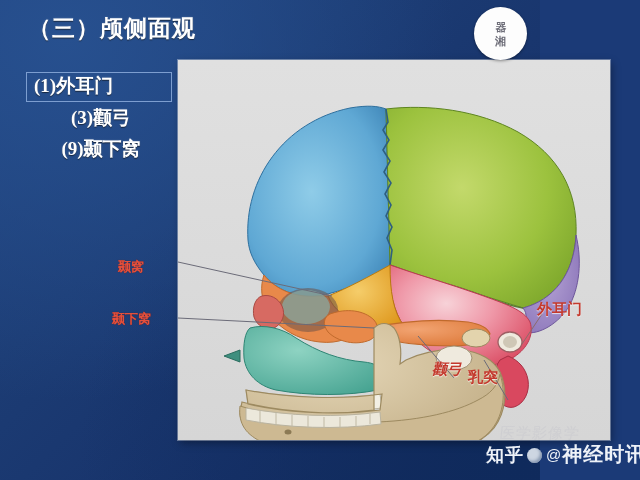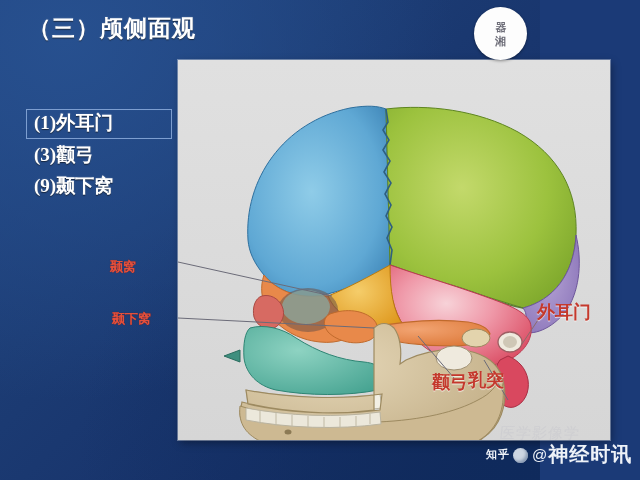--- a/index.html
+++ b/index.html
@@ -30,42 +30,41 @@
   .bullet{
     font-size:19px;font-weight:bold;color:#ffffff;
     padding:3px 4px 4px 7px;
     text-shadow:0 1px 1px rgba(0,0,0,.6), 0 0 2px rgba(255,255,255,.22);
     white-space:nowrap;line-height:1.08;
   }
   .bullet.boxed{
     border:1px solid #7d9ed0;
     box-shadow:inset 0 0 0 1px rgba(40,80,140,.35);
     margin-bottom:-1px;
-    margin-top:37px;
-  }
-  .bullet.plain{padding-left:8px;margin-top:4px;}
+  }
+  .bullet.plain{padding-left:8px;margin-top:4px;text-align:center;}
 
   
   .redlabel{
     position:absolute;font-size:13px;font-weight:bold;
     color:#e4503c;white-space:nowrap;letter-spacing:0px;
     text-shadow:0 0 1px rgba(120,20,10,.8);
   }
-  #lbl-wowo{left:110px;top:258px;}
+  #lbl-wowo{left:118px;top:258px;}
   #lbl-xiawo{left:112px;top:310px;}
 
   
   .redlabel-img{
-    position:absolute;font-size:18px;font-weight:bold;
+    position:absolute;font-size:15px;font-weight:bold;
     color:#c4392d;white-space:nowrap;
     text-shadow:0 1px 1px rgba(255,255,255,.75);
   }
   #lbl-waiermen{left:537px;top:300px;}
   #lbl-rutu{left:468px;top:344px;margin-top:24px;}
-  #lbl-quangong{left:432px;top:370px;}
+  #lbl-quangong{left:432px;top:360px;font-style:italic;}
 
   
   #pic{
     position:absolute;left:178px;top:60px;width:432px;height:380px;
     background:#dcdcdc;
     box-shadow:0 0 0 1px rgba(255,255,255,.35), 2px 3px 8px rgba(0,0,0,.35);
     overflow:hidden;
   }
   #pic svg{display:block;width:432px;height:380px;}
 
@@ -84,21 +83,21 @@
     position:absolute;left:500px;top:424px;
     font-size:15px;color:rgba(200,200,205,.55);white-space:nowrap;
     font-family:"Liberation Sans",sans-serif;letter-spacing:1px;
     transform:skewX(-6deg);
   }
   #wm-main{
     position:absolute;left:486px;top:441px;
     display:flex;align-items:center;white-space:nowrap;
     font-family:"Liberation Sans",sans-serif;
   }
-  #wm-main .zh{font-size:11px;color:#eef2f8;font-weight:bold;letter-spacing:1px;}
+  #wm-main .zh{font-size:18px;color:#eef2f8;font-weight:bold;letter-spacing:1px;}
   #wm-main .globe{
     display:inline-block;width:15px;height:15px;border-radius:50%;
     background:#cdd6e2;margin:0 3px;position:relative;top:1px;
     box-shadow:inset -2px -2px 3px rgba(110,130,160,.7);
   }
   #wm-main .at{font-size:15px;color:#eef2f8;margin:0 1px;}
   #wm-main .nm{font-size:20px;color:#eef2f8;font-weight:bold;letter-spacing:1px;}
 </style>
 </head>
 <body>

